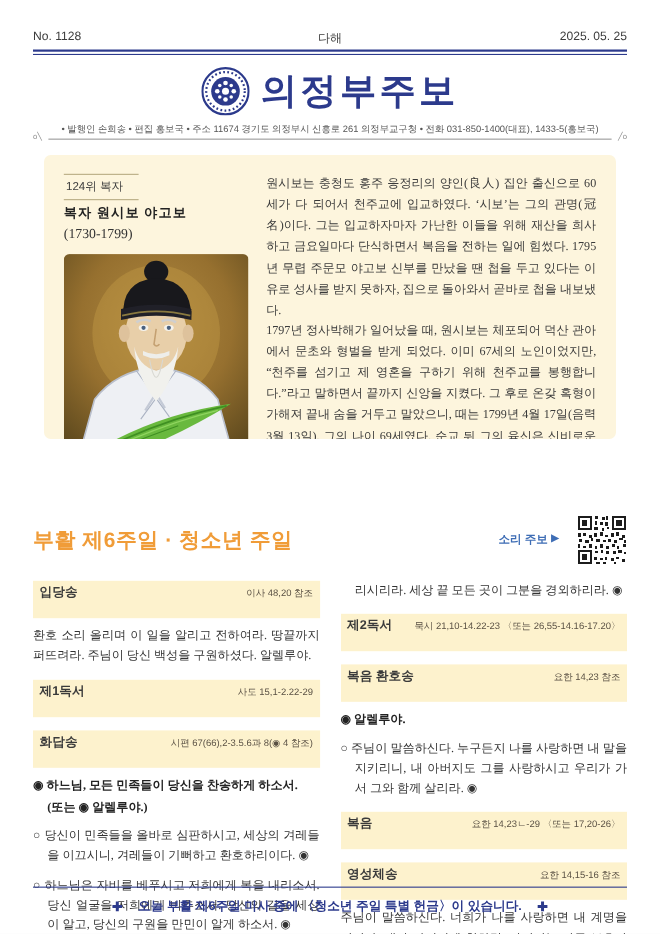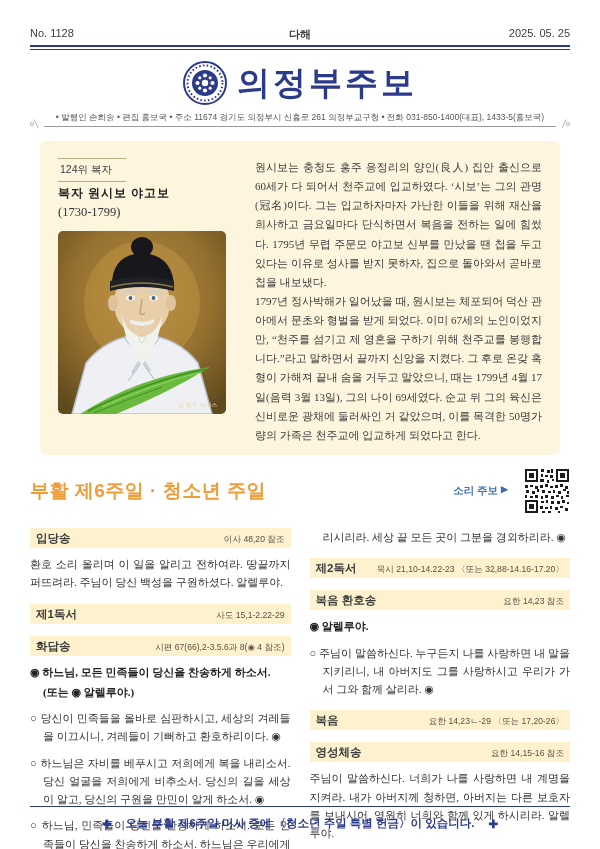--- a/index.html
+++ b/index.html
@@ -8,21 +8,21 @@
   .page {
     position:relative; width:600px; height:849px; margin:0 auto;
     background:#ffffff; overflow:hidden;
   }
   
   .top-row {
     position:absolute; top:27px; left:30px; right:30px;
     font-size:11px; color:#3c3c3c; height:14px;
   }
   .top-row .left { position:absolute; left:0; }
-  .top-row .center { position:absolute; left:0; right:0; text-align:center;font-weight:bold; }
+  .top-row .center { position:absolute; left:0; right:0; text-align:center; }
   .top-row .right { position:absolute; right:0; }
   .double-rule {
     position:absolute; top:45px; left:30px; right:30px; height:5px;
     border-top:2px solid #2c3a8c; border-bottom:1px solid #2c3a8c;
   }
   .masthead {
     position:absolute; top:60px; left:0; right:0; height:46px;
     display:flex; align-items:center; justify-content:center; gap:10px;
   }
   .masthead-title {
@@ -34,23 +34,23 @@
   }
   .pub-rule {
     position:absolute; top:126px; left:44px; right:44px;
     border-bottom:1px solid #9a9a9a;
   }
   .pub-mark { position:absolute; top:120px; font-size:7px; color:#888; }
   .pub-mark.l { left:30px; } .pub-mark.r { right:30px; }
 
   
   .martyr-box {
-    position:absolute; top:141px; left:40px; width:520px; height:314px;
+    position:absolute; top:141px; left:40px; width:520px; height:258px;
     background:#fdf5dd; border-radius:6px; padding:17px 18px 12px 18px;
-    display:flex; overflow:hidden;gap:13px;
+    display:flex; overflow:hidden;
   }
   .martyr-left { width:168px; flex:none; }
   .martyr-tag {
     display:inline-block; border-top:1px solid #b9ac83; border-bottom:1px solid #b9ac83;
     padding:4px 14px 4px 2px; font-size:10.5px; color:#3c3c3c;
   }
   .martyr-name {
     margin-top:3px; font-family:"Liberation Serif", serif;
     font-size:12px; font-weight:bold; color:#222; letter-spacing:1px;
   }
@@ -87,21 +87,21 @@
   .audio-link .play { font-size:9px; }
   .qr { position:absolute; right:0; top:0; width:46px; height:46px; line-height:0; cursor:pointer; }
 
   
   .columns {
     position:absolute; top:528px; left:30px; right:30px;
     display:flex; gap:19px;
   }
   .col { width:260.5px; flex:none; }
   .sec-bar {
-    background:#fdf2cd; padding:3px 6px 2px 6px; margin-bottom:7px;
+    background:#fdf2cd; padding:3px 6px 16px 6px; margin-bottom:7px;
     display:flex; justify-content:space-between; align-items:baseline;
   }
   .sec-bar + .sec-bar { margin-top:12px; }
   .sec-label { font-size:11.5px; font-weight:bold; color:#3a3a3a; }
   .sec-ref { font-size:8.6px; color:#5a5144; white-space:nowrap; }
   .lit-text {
     font-family:"Liberation Serif", serif; font-size:11px; line-height:1.66;
     color:#333; text-align:justify; margin-bottom:12px;
   }
   .refrain {
@@ -335,21 +335,21 @@
       <div class="verse">○ 당신이 민족들을 올바로 심판하시고, 세상의 겨레들을 이끄시니, 겨레들이 기뻐하고 환호하리이다. ◉</div>
       <div class="verse">○ 하느님은 자비를 베푸시고 저희에게 복을 내리소서. 당신 얼굴을 저희에게 비추소서. 당신의 길을 세상이 알고, 당신의 구원을 만민이 알게 하소서. ◉</div>
       <div class="verse">○ 하느님, 민족들이 당신을 찬송하게 하소서. 모든 민족들이 당신을 찬송하게 하소서. 하느님은 우리에게 복을 내</div>
     </div>
 
     <div class="col">
       <div class="verse-cont">리시리라. 세상 끝 모든 곳이 그분을 경외하리라. ◉</div>
 
       <div class="sec-bar">
         <span class="sec-label">제2독서</span>
-        <span class="sec-ref">묵시 21,10-14.22-23 〈또는 32,88-14.16-17.20〉</span>
+        <span class="sec-ref">묵시 21,10-14.22-23 〈또는 26,55-14.16-17.20〉</span>
       </div>
 
       <div class="sec-bar">
         <span class="sec-label">복음 환호송</span>
         <span class="sec-ref">요한 14,23 참조</span>
       </div>
       <div class="refrain" style="margin-bottom:8px;">◉ 알렐루야.</div>
       <div class="verse" style="margin-bottom:12px;">○ 주님이 말씀하신다. 누구든지 나를 사랑하면 내 말을 지키리니, 내 아버지도 그를 사랑하시고 우리가 가서 그와 함께 살리라. ◉</div>
 
       <div class="sec-bar">

